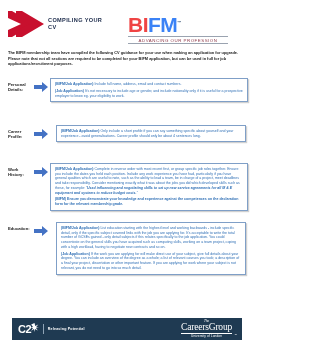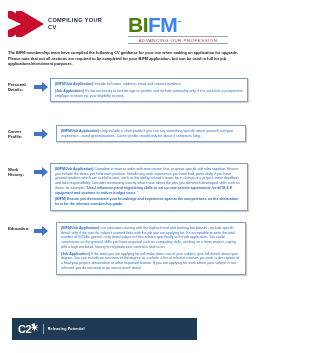--- a/index.html
+++ b/index.html
@@ -48,21 +48,21 @@
     top: 12px;
     width: 110px;
   }
   .bifm-word {
     font-family: "Liberation Sans", sans-serif;
     font-size: 21px;
     font-weight: bold;
     letter-spacing: -0.5px;
     line-height: 21px;
   }
-  .bifm-bi { color: #4d7c0f; }
+  .bifm-bi { color: #ef4444; }
   .bifm-fm { color: #3b82f6; }
   .bifm-tm {
     font-size: 4px;
     vertical-align: super;
     color: #1b3a63;
   }
   .bifm-tag {
     font-size: 4.4px;
     color: #8e3a4a;
     letter-spacing: 0.5px;
@@ -136,21 +136,21 @@
   #sec-personal .box  { margin-left: 0px; }
   #sec-career   .box  { margin-left: 6px; margin-right: 2px; }
   #sec-work     .box  { margin-left: 0px; }
   #sec-education .box { margin-left: 6px; margin-right: 2px; }
 
   
   .footer {
     position: absolute;
     left: 12px;
     top: 318px;
-    width: 185px;
+    width: 230px;
     height: 22px;
     background: #1f3a52;
     display: flex;
     align-items: center;
     justify-content: space-between;
     padding: 0 6px;
   }
   .c2-block { display: flex; align-items: center; }
   .c2-text {
     font-size: 11px;
@@ -268,15 +268,21 @@
 
   <div class="footer">
     <div class="c2-block">
       <span class="c2-text">C2</span>
       <svg class="c2-star" viewBox="0 0 12 12">
         <path d="M6 0 L7 4 L11 2 L8 5.5 L12 6 L8 6.8 L10.5 10 L6.6 8 L6 12 L5.2 8 L1.5 10.5 L4 6.8 L0 6 L4 5.2 L1.5 2 Z" fill="#ffffff"></path>
       </svg>
       <span class="c2-divider"></span>
       <span class="c2-tagline">Releasing Potential</span>
     </div>
+    <div class="careers-block">
+      <div class="careers-the">The</div>
+      <div class="careers-main">CareersGroup</div>
+      <div class="careers-sub">University of London</div>
+      <span class="careers-tm">™</span>
+    </div>
   </div>
 
 </div>
 
 </body></html>

